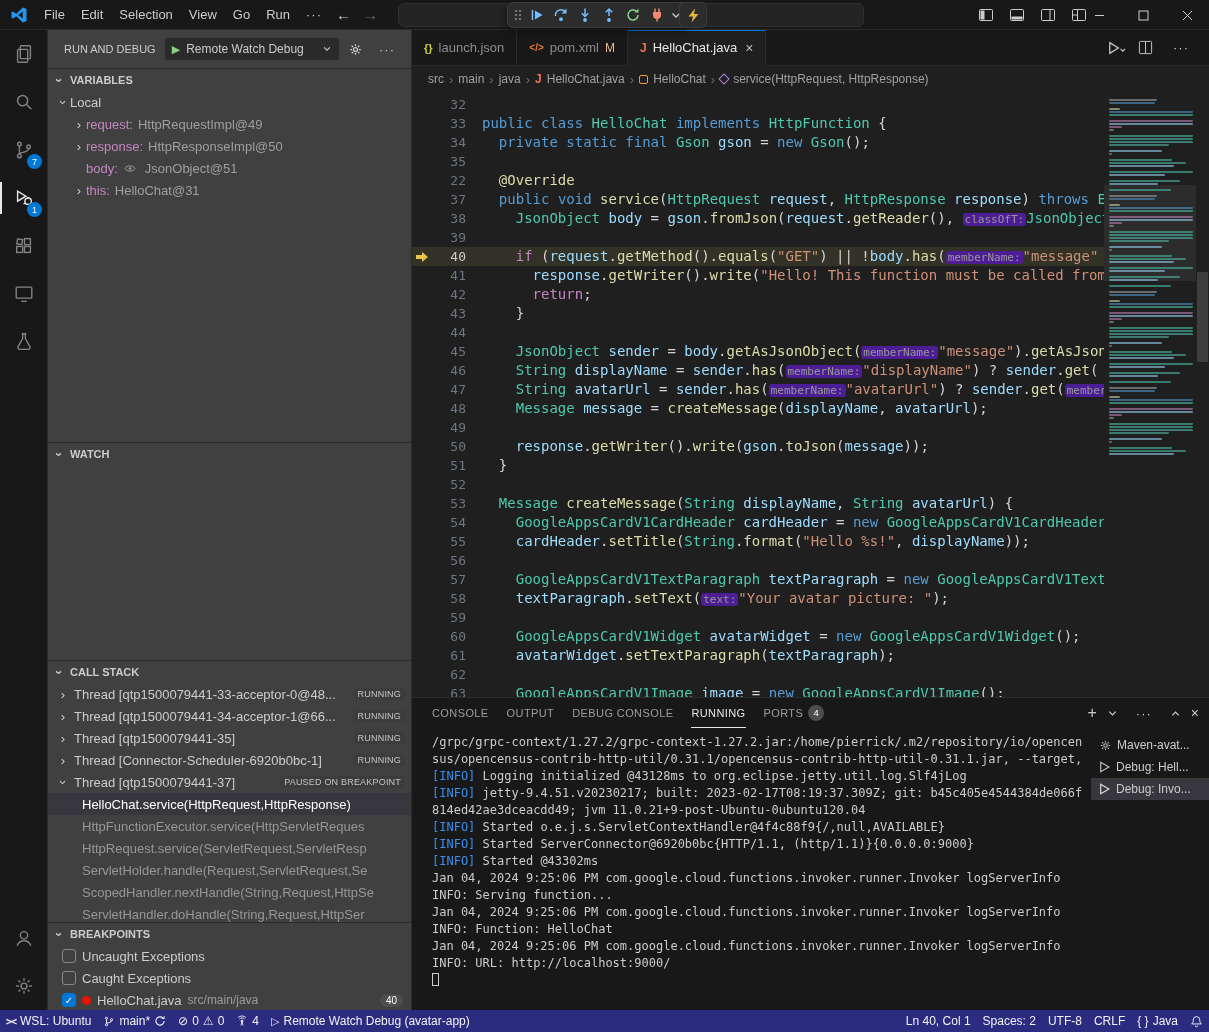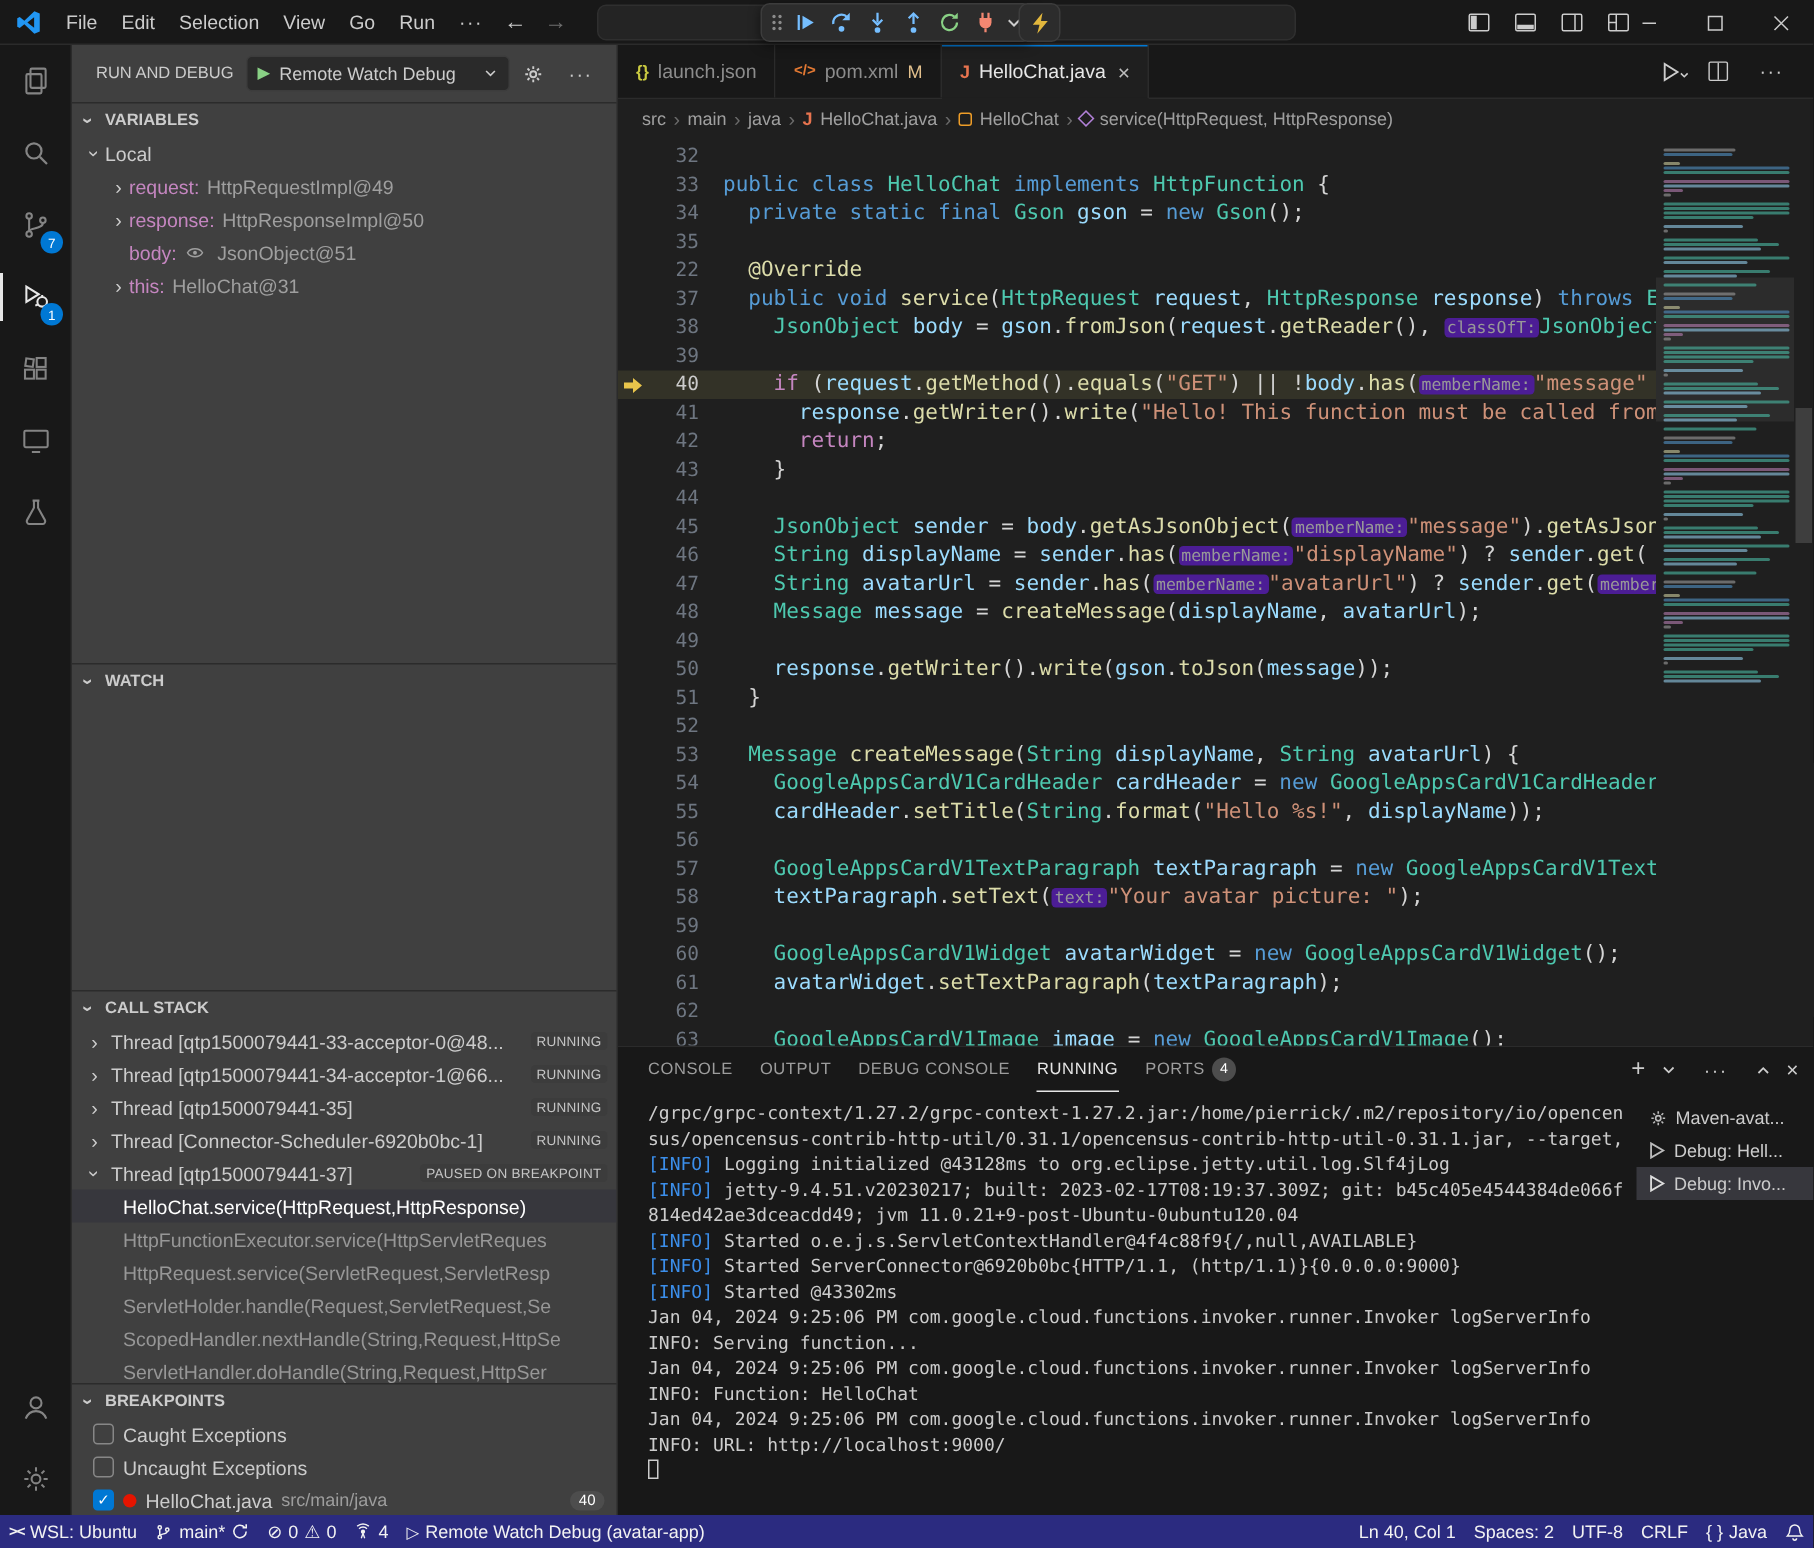--- a/index.html
+++ b/index.html
@@ -476,25 +476,25 @@
       </div>
 
       <div class="section" style="height:88px">
         <div class="sec-head">
           <span class="chev">›</span>
           <span>BREAKPOINTS</span>
         </div>
         <div class="sec-body" id="bp-body">
             <div class="bp-row">
               <span class="cb"></span>
-              <span>Caught Exceptions</span>
+              <span>Uncaught Exceptions</span>
             </div>
             <div class="bp-row">
               <span class="cb"></span>
-              <span>Uncaught Exceptions</span>
+              <span>Caught Exceptions</span>
             </div>
             <div class="bp-row">
               <span class="cb on">✓</span>
               <span class="bp-dot"></span>
               <span>HelloChat.java</span>
               <span class="bp-path">src/main/java</span>
               <span class="count-badge">40</span>
             </div>
           </div>
       </div>

